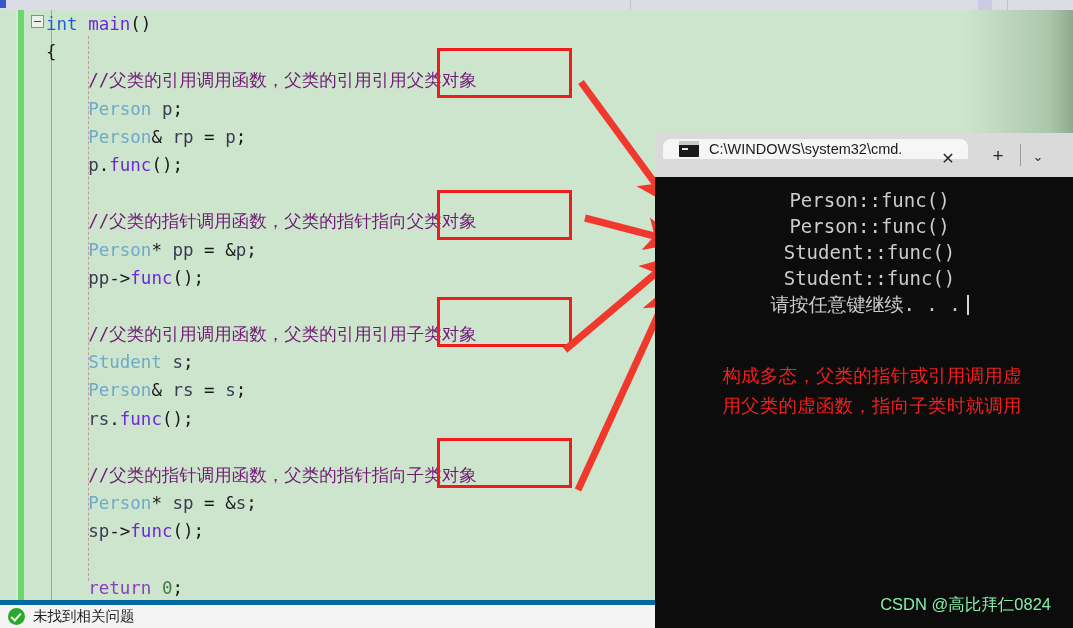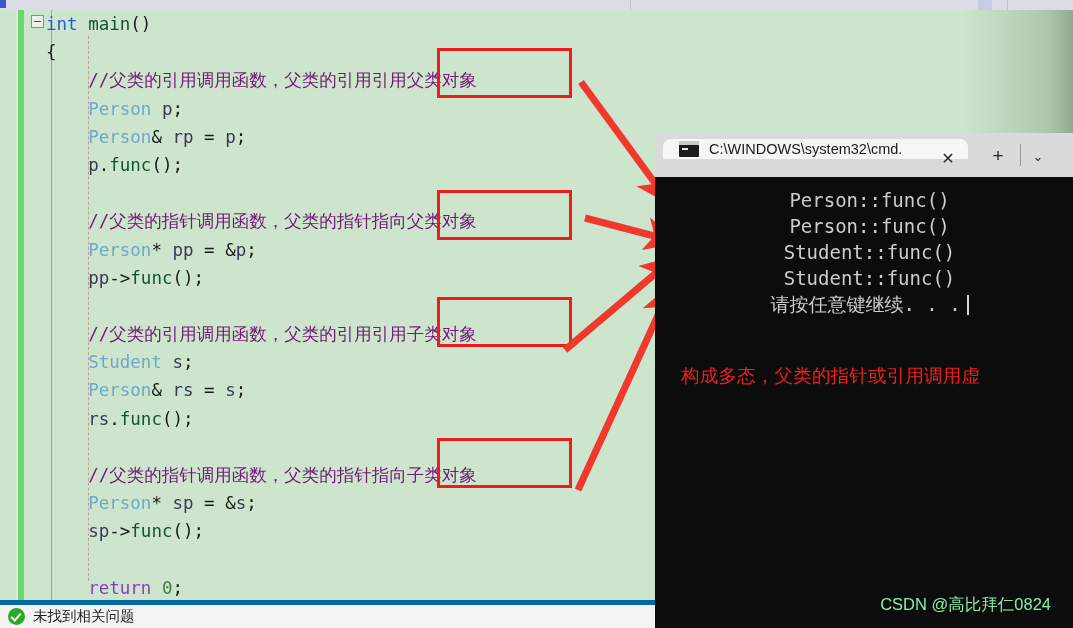--- a/index.html
+++ b/index.html
@@ -87,21 +87,21 @@
   .code {
     position: absolute; left: 46px; top: 0;
     font-family: "DejaVu Sans Mono", "Liberation Mono", monospace;
     font-size: 17.5px;
     line-height: 28.2px;
     white-space: pre;
     color: #2b2b2b;
   }
   .code .ln { display: block; height: 28.2px; }
   .kw     { color: #1f5fd0; }
-  .fn     { color: #14532d; }
+  .fn     { color: #6d28d9; }
   .type   { color: #6fa8c8; }
   .cmt    { color: #701a75; }
   .ret    { color: #8a3fbf; }
   .num    { color: #4a7a4a; }
   .pl     { color: #3a3a55; }
   .op     { color: #1a1a1a; }
 
   
   .rbox {
     position: absolute;
@@ -208,21 +208,21 @@
 
   .console-note {
     position: absolute; left: 26px; top: 228px;
     width: 382px;
     color: #f02020;
     font-family: "Liberation Sans", sans-serif;
     font-size: 18.5px;
     line-height: 30px;
     letter-spacing: 0.2px;
   }
-  .console-note .nline { display: block; }
+  .console-note .nline { display: block; text-align: center; }
 
   .watermark {
     position: absolute; left: 0; right: 22px; bottom: 12px;
     text-align: right;
     color: #86efac;
     font-size: 16.5px;
     font-family: "Liberation Sans", sans-serif;
   }
 
   
@@ -314,20 +314,21 @@
       </div>
       <div class="tab-new">+</div>
       <div class="tab-sep"></div>
       <div class="tab-dd">⌄</div>
     </div>
 
     <div class="console-body" id="console-out"><span class="cline">Person::func()</span><span class="cline">Person::func()</span><span class="cline">Student::func()</span><span class="cline">Student::func()</span><span class="cline">请按任意键继续. . .<span class="caret"></span></span></div>
 
     <div class="console-note" id="console-note" style="color: rgb(240, 32, 32);">
         <span class="nline">构成多态，父类的指针或引用调用虚</span>
+        <span class="nline">用父类的虚函数，指向子类时就调用</span>
       </div>
 
     <div class="watermark">CSDN @高比拜仁0824</div>
   </div>
 
   <div class="status-pad"></div>
   <div class="statusbar">
     <span class="status-check"></span>
     <span class="status-text">未找到相关问题</span>
   </div>

